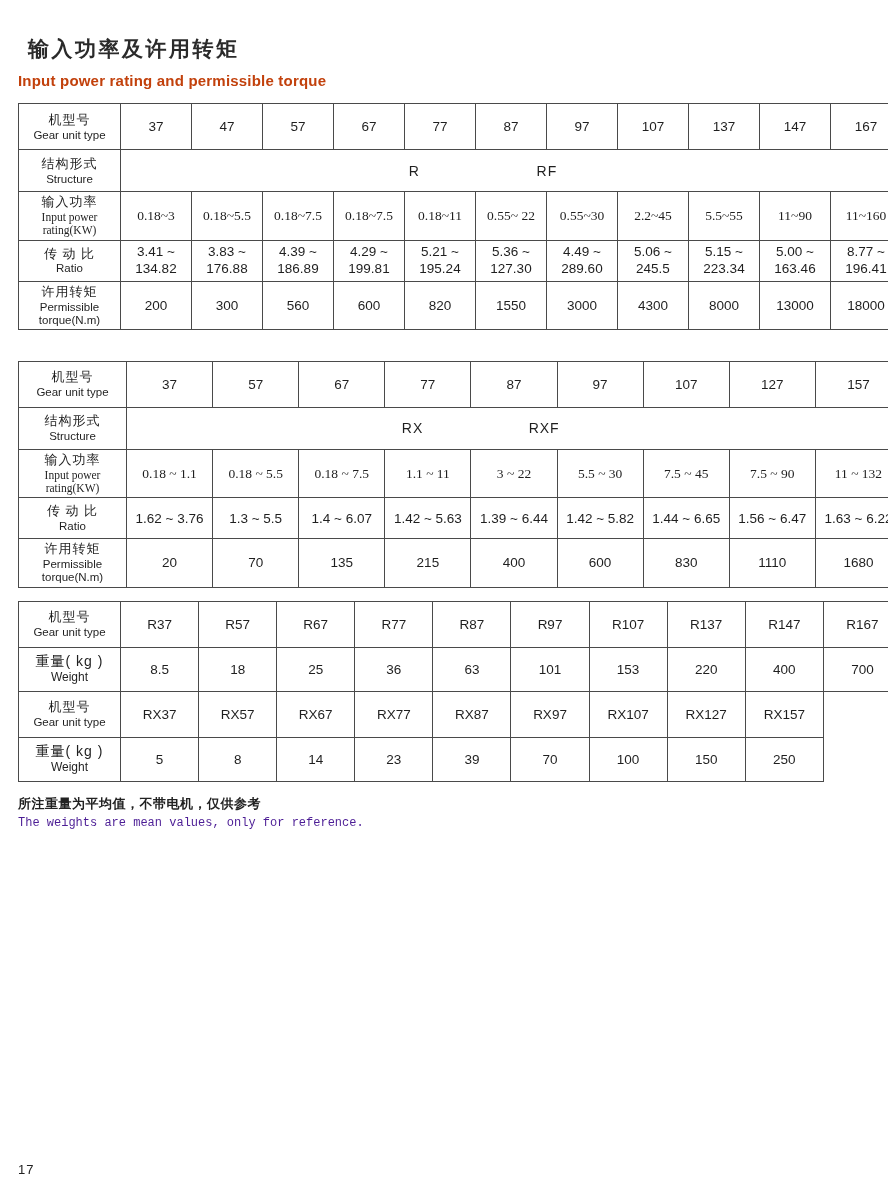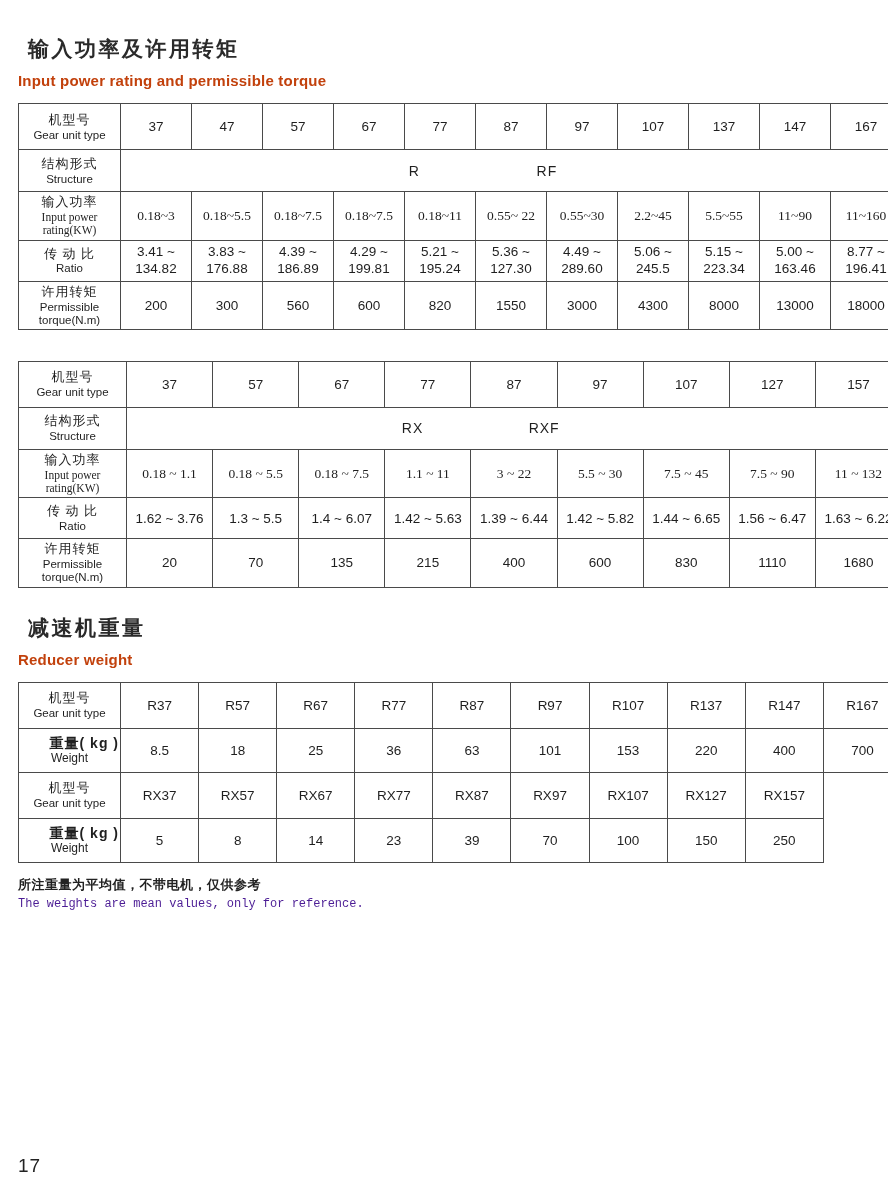--- a/index.html
+++ b/index.html
@@ -46,35 +46,35 @@
   .struct-cell { position:relative; }
   .struct-val {
     position:absolute; top:50%; transform:translate(-50%,-50%);
     font-size:14px; letter-spacing:1px;
   }
   .struct-left  { left:37.6%; }
   .struct-right { left:54.6%; }
 
   .two-line span { display:block; line-height:1.25; }
 
-  .w-lbl-zh { display:block; font-size:14px; font-weight:bold; line-height:1.25; letter-spacing:1px;text-align:right; }
+  .w-lbl-zh { display:block; font-size:14px; font-weight:normal; line-height:1.25; letter-spacing:1px; }
   .w-lbl-en { display:block; font-size:12px; line-height:1.15; }
 
   .tbl-power-r  { margin-top:13px; }
   .tbl-power-rx { margin-top:31px; }
   .section-weight { margin-top:26px; }
   .tbl-weight   { margin-top:13px; }
 
   .footnote { margin-top:13px;font-family:Liberation Mono, monospace; }
   .footnote-zh { font-size:13px; font-weight:600; color:#222; margin:0; line-height:1.5; letter-spacing:0.5px; }
   .footnote-en { font-size:12px; color:#4c1d95; margin:1px 0 0 0; line-height:1.4; }
 
   .page-number {
     position:absolute; left:18px; bottom:14px;
-    font-size:19px; color:#222; letter-spacing:1px;
+    font-size:13px; color:#222; letter-spacing:1px;
   }
 </style>
 </head>
 <body>
 
 <div class="content">
 
   <p class="title-zh">输入功率及许用转矩</p>
   <p class="title-en">Input power rating and permissible torque</p>
 
@@ -292,24 +292,20 @@
       <td>215</td>
       <td>400</td>
       <td>600</td>
       <td>830</td>
       <td>1110</td>
       <td>1680</td>
     </tr>
   </tbody>
     </table>
 
-  <div class="section-weight">
-    <p class="title-zh">减速机重量</p>
-    <p class="title-en">Reducer weight</p>
-  </div>
 
   <table class="tbl-weight">
     <colgroup>
       <col style="width:102px">
       <col>
         <col>
         <col>
         <col>
         <col>
         <col>

